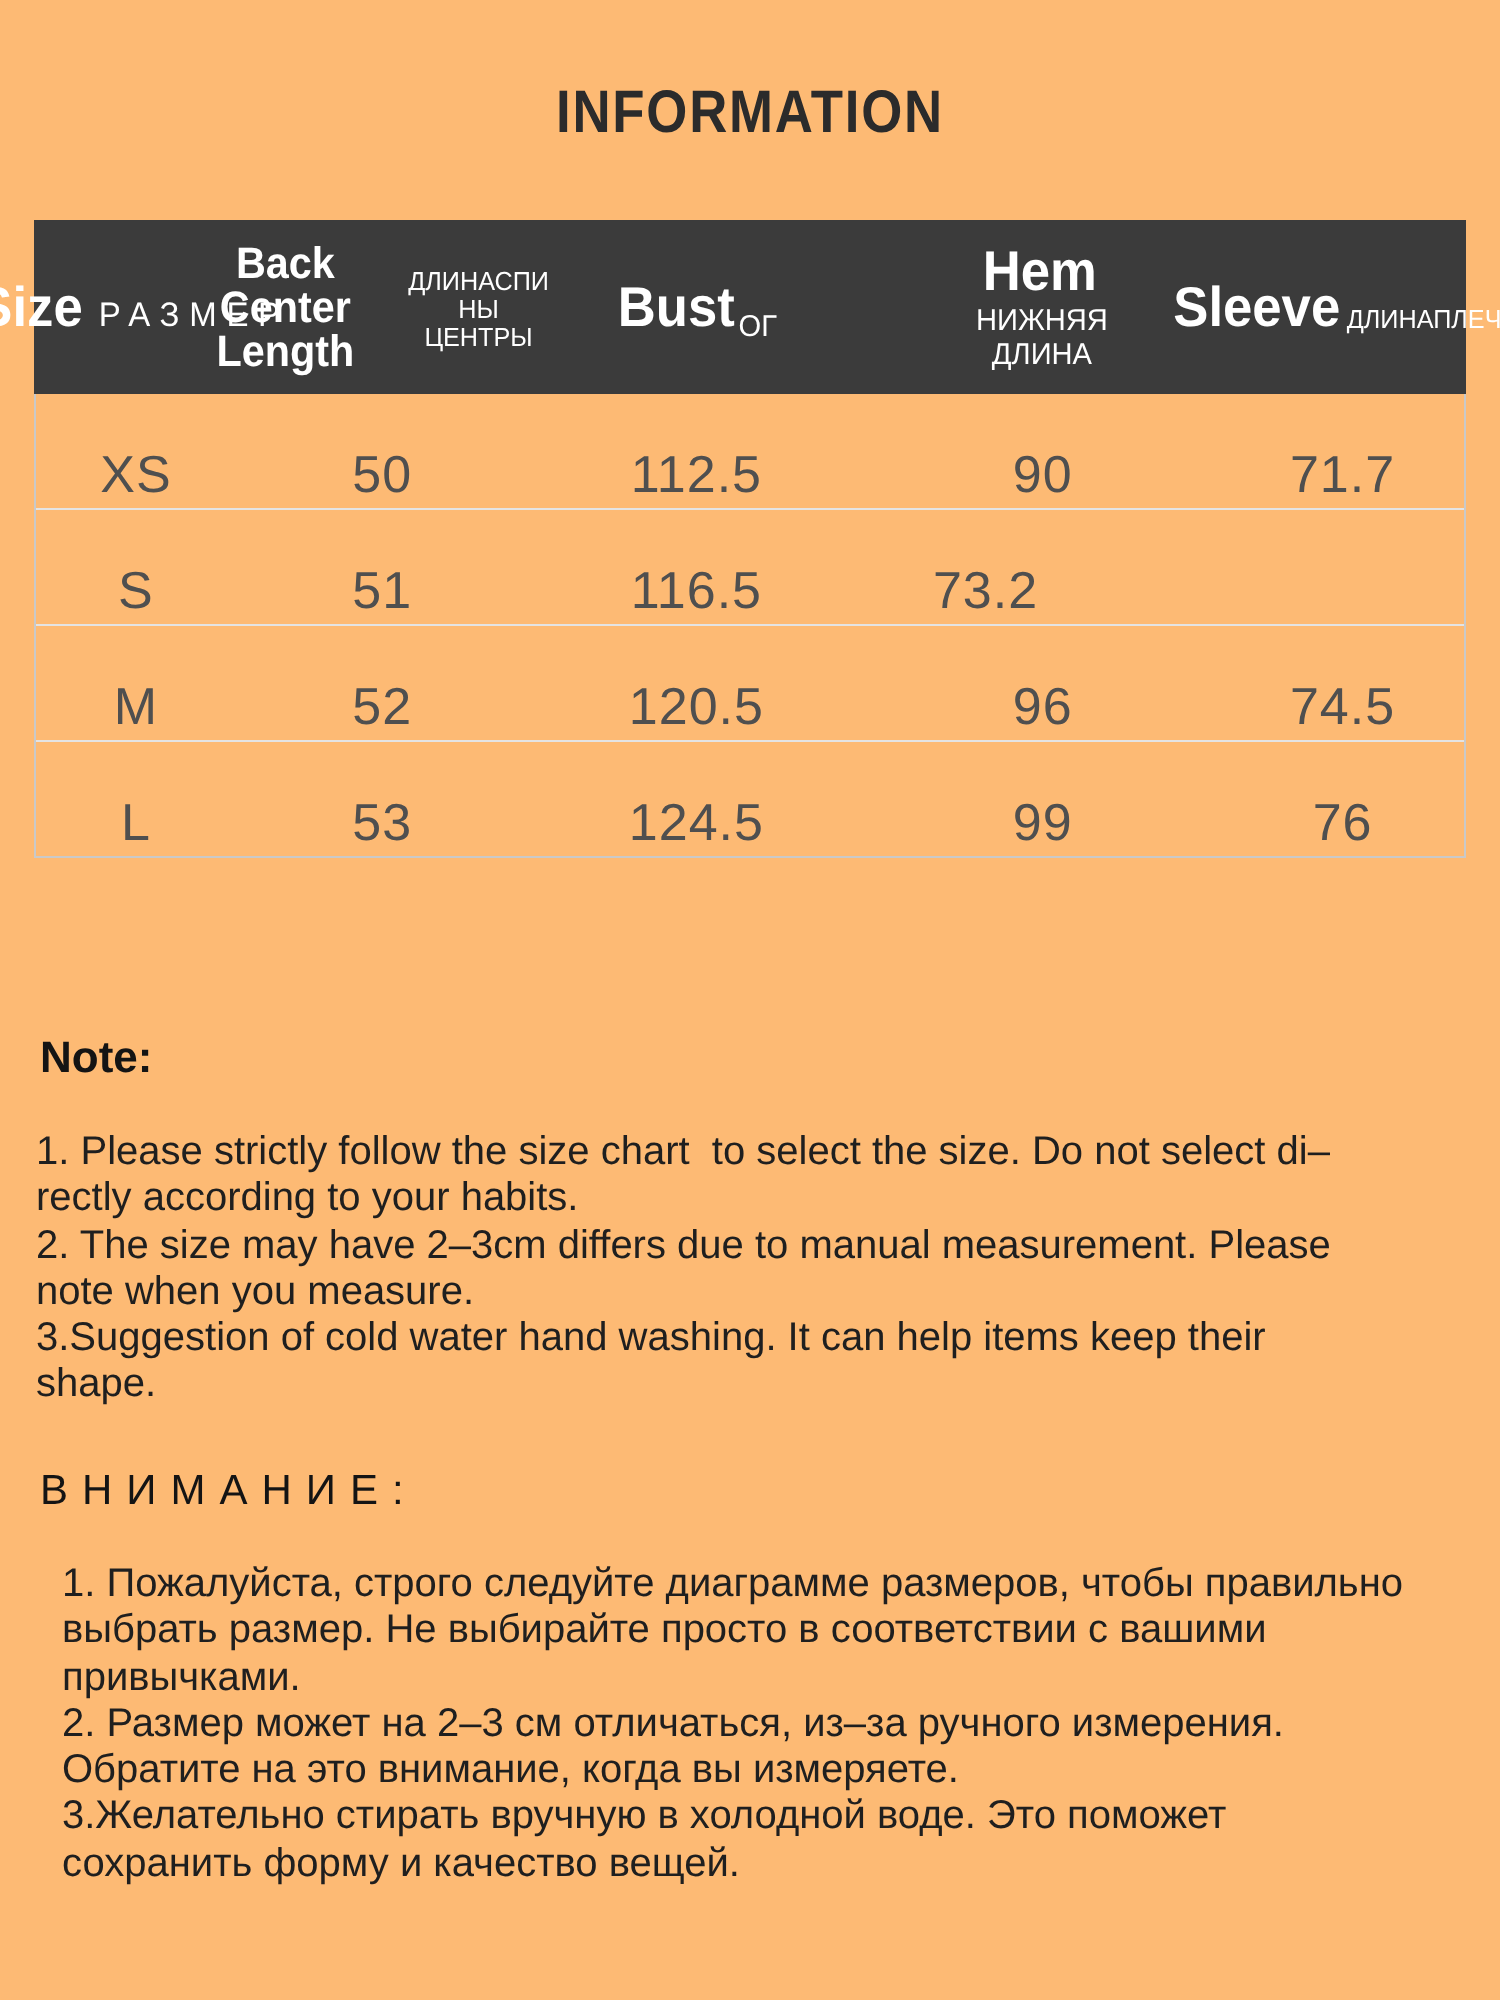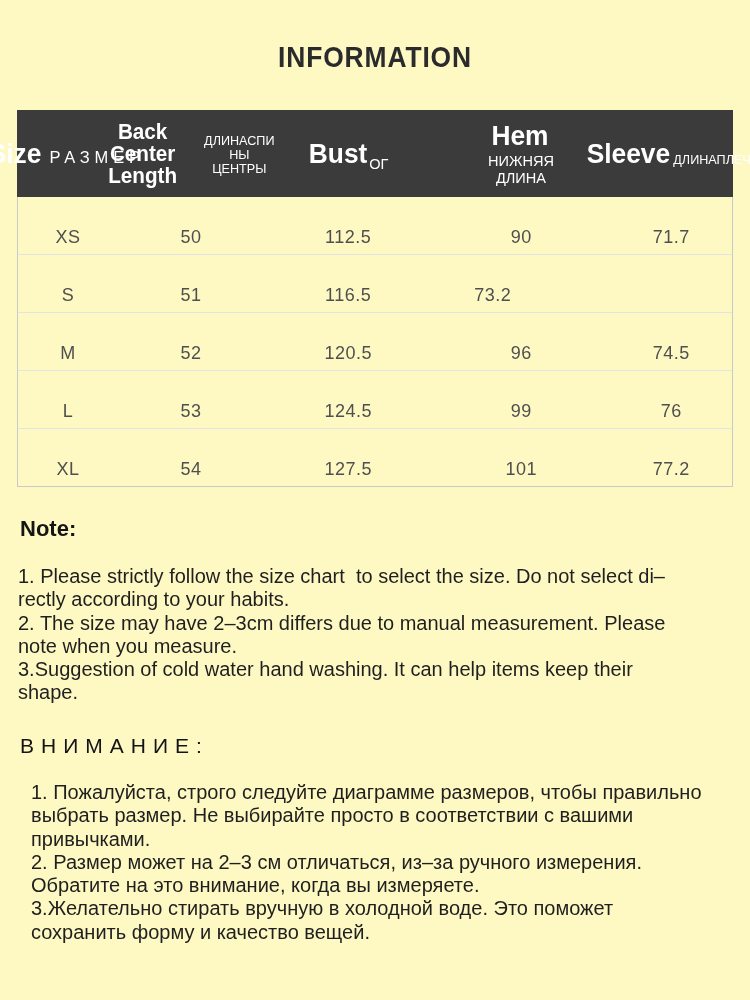--- a/index.html
+++ b/index.html
@@ -11,21 +11,21 @@
     width: 750px;
     height: 1000px;
     font-family: "Liberation Sans", "DejaVu Sans", sans-serif;
     position: relative;
     overflow: hidden;
   }
   .page {
     position: relative;
     width: 750px;
     height: 1000px;
-    background: #fef9c3;
+    background: #fdba74;
   }
 
   
   .page-title {
     position: absolute;
     top: 40px;
     left: 0;
     width: 100%;
     text-align: center;
     font-size: 30px;
@@ -104,21 +104,21 @@
   .tr {
     display: flex;
     height: 57px;
     align-items: center;
   }
   .tr + .tr {
     border-top: 1px solid var(--divider-color, #e4e4e4);
   }
   .td {
     text-align: center;
-    font-size: 18px;
+    font-size: 26px;
     color: var(--body-text, #4f4f4f);
     letter-spacing: 0.5px;
     margin-top: 24px;
   }
 
   
   .notes-heading-en {
     position: absolute;
     top: 516px;
     left: 20px;
@@ -206,27 +206,20 @@
       <div class="td w2">120.5</div>
       <div class="td w3">96</div>
       <div class="td w4">74.5</div>
     </div>
     <div class="tr">
       <div class="td w0">L</div>
       <div class="td w1">53</div>
       <div class="td w2">124.5</div>
       <div class="td w3">99</div>
       <div class="td w4">76</div>
-    </div>
-    <div class="tr">
-      <div class="td w0">XL</div>
-      <div class="td w1">54</div>
-      <div class="td w2">127.5</div>
-      <div class="td w3">101</div>
-      <div class="td w4">77.2</div>
     </div>
   </div>
 
   <div class="notes-heading-en">Note:</div>
   <div class="notes-en">
       <div class="note-line">1. Please strictly follow the size chart  to select the size. Do not select di–</div>
       <div class="note-line">rectly according to your habits.</div>
       <div class="note-line">2. The size may have 2–3cm differs due to manual measurement. Please</div>
       <div class="note-line">note when you measure.</div>
       <div class="note-line">3.Suggestion of cold water hand washing. It can help items keep their</div>

